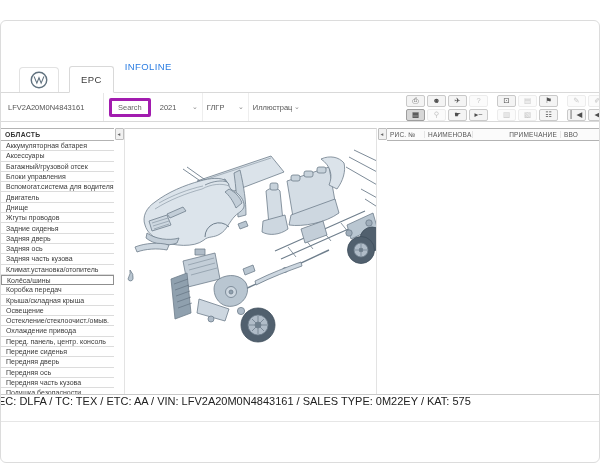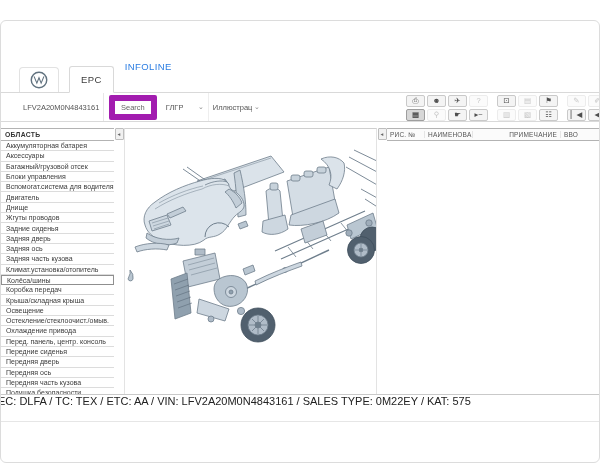--- a/index.html
+++ b/index.html
@@ -16,23 +16,23 @@
   .tabbar { height:28px; border-bottom:1px solid #d9d9d9; display:flex; align-items:flex-end; padding-left:18px; }
   .logo-btn { width:40px; height:25px; border:1px solid #e2e2e2; border-bottom:none; border-radius:4px 4px 0 0;
               display:flex; align-items:center; justify-content:center; margin-right:10px; background:#fff; }
   .vw-circle { width:18px; height:18px; }
   .tab { height:27px; padding:0 11px; display:flex; align-items:center; font-size:9.5px; letter-spacing:.4px; color:#3c3c3c;
          border:1px solid #d9d9d9; border-bottom:1px solid #fff; margin-bottom:-1px; background:#fff; border-radius:3px 3px 0 0; cursor:default; }
   .tab.inactive { border:none; background:transparent; color:#2b7de2; margin-bottom:12px; font-weight:400; }
 
   
   .searchbar { height:29px; border-bottom:1px solid #d9d9d9; display:flex; align-items:center; position:relative; }
-  .vin-input { width:103px; height:100%; border:none; outline:none; font-size:7.5px; color:#555; padding-left:22px;
+  .vin-input { width:103px; height:100%; border:none; outline:none; font-size:7.5px; color:#555; padding-left:7px;
                font-family:"Liberation Sans", sans-serif; border-right:1px solid #e7e7e7; }
-  .search-btn { font-size:7.5px; color:#666; border:6px solid #a21caf; border-radius:2px; background:#fff;
+  .search-btn { font-size:7.5px; color:#666; border:3px solid #a21caf; border-radius:2px; background:#fff;
                 padding:2px 6px; margin:0 5px; font-family:"Liberation Sans", sans-serif; }
   .dropdowns { display:flex; height:100%; align-items:stretch; }
   .dd { display:flex; align-items:center; justify-content:space-between; width:46px; padding:0 4px;
         border-left:1px solid #eee; font-size:7.5px; color:#555; cursor:default; }
   .dd:first-child { border-left:none; }
   .dd .val { overflow:hidden; white-space:nowrap; }
   .dd .chev { color:#888; font-size:7px; margin-left:2px; }
   .dd.wide { width:56px; }
 
   .toolbar { position:absolute; right:-8px; top:2px; display:flex; flex-direction:column; gap:2px; }
@@ -92,20 +92,24 @@
         </svg>
       </div>
       <div class="tab">EPC</div>
       <div class="tab inactive">INFOLINE</div>
     </div>
 
     <div class="searchbar">
       <input class="vin-input" type="text" value="LFV2A20M0N4843161" style="">
       <button class="search-btn">Search</button>
       <div class="dropdowns">
+          <div class="dd">
+            <span class="val">2021</span>
+            <span class="chev">⌄</span>
+          </div>
           <div class="dd">
             <span class="val">ГЛГР</span>
             <span class="chev">⌄</span>
           </div>
           <div class="dd wide">
             <span class="val">Иллюстрац.</span>
             <span class="chev">⌄</span>
           </div>
         </div>
       <div class="toolbar">

